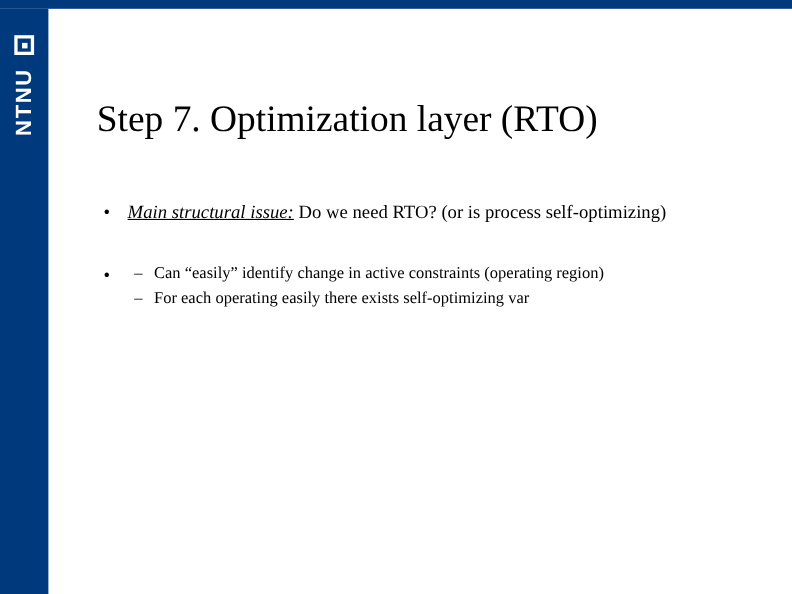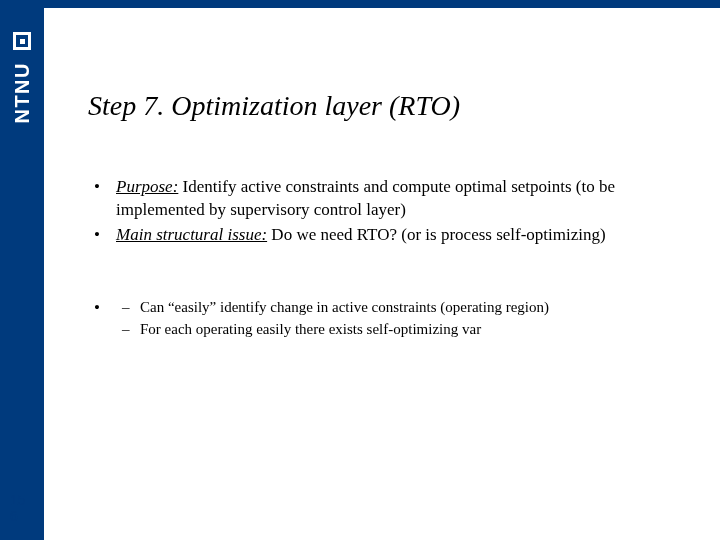--- a/index.html
+++ b/index.html
@@ -48,25 +48,24 @@
     font-size: 14px;
     font-family: Arial, Helvetica, sans-serif;
     line-height: 1.1;
     text-align: left;
   }
   .content {
     position: absolute;
     left: 88px; top: 82px; right: 36px;
   }
   .title {
-    font-size: 28px;
+    font-size: 34px;
     color: #000;
     margin-bottom: 54px;
     font-weight: normal;
-    font-style: italic;
   }
   ul.bullets {
     list-style: none;
     font-size: 17px;
     color: #000;
   }
   ul.bullets > li {
     position: relative;
     padding-left: 28px;
     line-height: 1.35;
@@ -77,21 +76,21 @@
     position: absolute;
     left: 6px;
     top: 0;
     font-size: 17px;
   }
   .gap { height: 28px; }
   .label { font-style: italic; text-decoration: underline; }
   ul.sub {
     list-style: none;
     font-size: 15px;
-    margin-top: 20px;
+    margin-top: 4px;
   }
   ul.sub > li {
     position: relative;
     padding-left: 24px;
     line-height: 1.35;
     margin-bottom: 2px;
   }
   ul.sub > li::before {
     content: "–";
     position: absolute;
@@ -112,23 +111,20 @@
   <div class="pagenum">
     <div>15</div>
     <div>6</div>
   </div>
 
   <div class="content">
     <h1 class="title">Step 7. Optimization layer (RTO)</h1>
 
     <ul class="bullets">
       <li>
-        <span class="label">Purpose:</span><span> Identify active constraints and compute optimal setpoints (to be implemented by supervisory control layer)</span>
-      </li>
-      <li>
         <span class="label">Main structural issue:</span><span> Do we need RTO? (or is process self-optimizing)</span>
       </li>
     </ul>
 
     <div class="gap"></div>
 
     <ul class="bullets">
       <li>
         <ul class="sub">
           <li>Can “easily” identify change in active constraints (operating region)</li>

